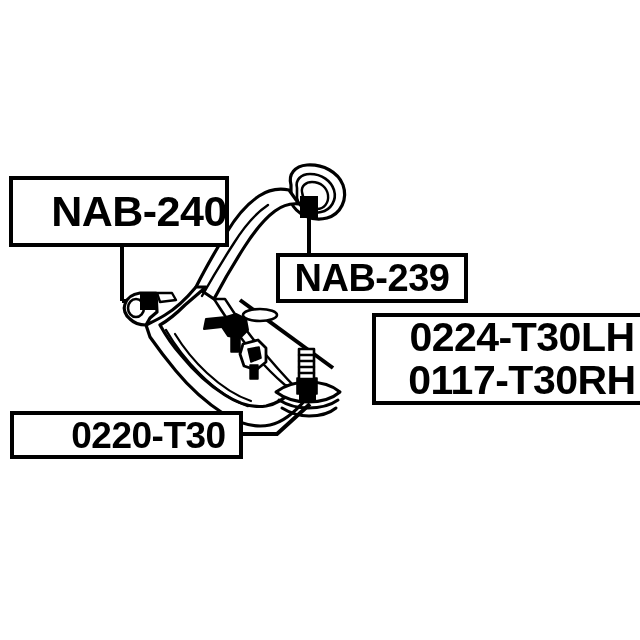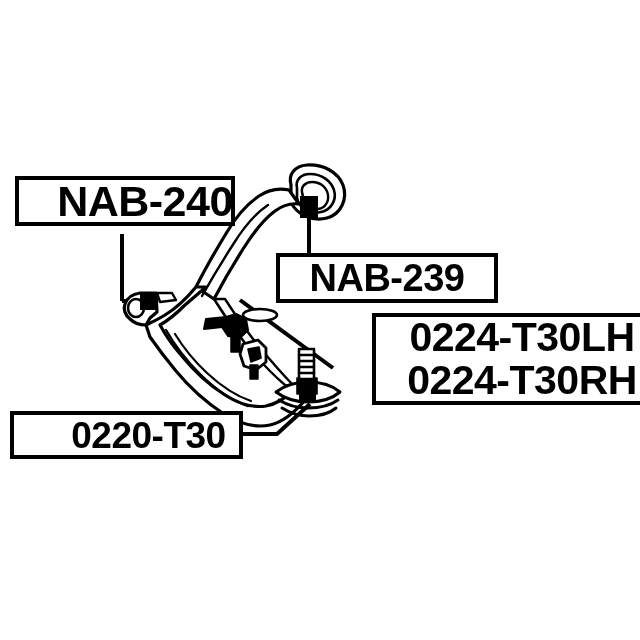--- a/index.html
+++ b/index.html
@@ -37,26 +37,26 @@
     font-family: "Liberation Sans", sans-serif;
     font-weight: bold;
     letter-spacing: -0.5px;
     line-height: 1.0;
     z-index: 5;
   }
   .part-label-text {
     white-space: nowrap;
   }
   #label-nab240 {
-    left: 15px;  top: 176px;  width: 220px; height: 50px;
+    left: 9px;  top: 176px;  width: 220px; height: 71px;
     font-size: 43px;
     padding-left: 40px;
   }
   #label-nab239 {
-    left: 276px; top: 253px;  width: 222px; height: 50px;
+    left: 276px; top: 253px;  width: 192px; height: 50px;
     font-size: 38px;
   }
   #label-0224 {
     left: 333px; top: 313px;  width: 300px; height: 92px;
     font-size: 41px;
     margin-left: 39px;
   }
   #label-0224 .part-label-text { line-height: 1.05; }
   #label-0220 {
     left: 10px;  top: 411px;  width: 233px; height: 48px;
@@ -201,20 +201,20 @@
   <div class="part-label-box" id="label-nab240">
     <span class="part-label-text">NAB-240</span>
   </div>
 
   <div class="part-label-box" id="label-nab239">
     <span class="part-label-text">NAB-239</span>
   </div>
 
   <div class="part-label-box" id="label-0224">
     <span class="part-label-text">0224-T30LH</span>
-    <span class="part-label-text">0224-T30RH</span>
+    <span class="part-label-text">0117-T30RH</span>
   </div>
 
   <div class="part-label-box" id="label-0220">
     <span class="part-label-text">0220-T30</span>
   </div>
 
 </div>
 
 </body></html>

